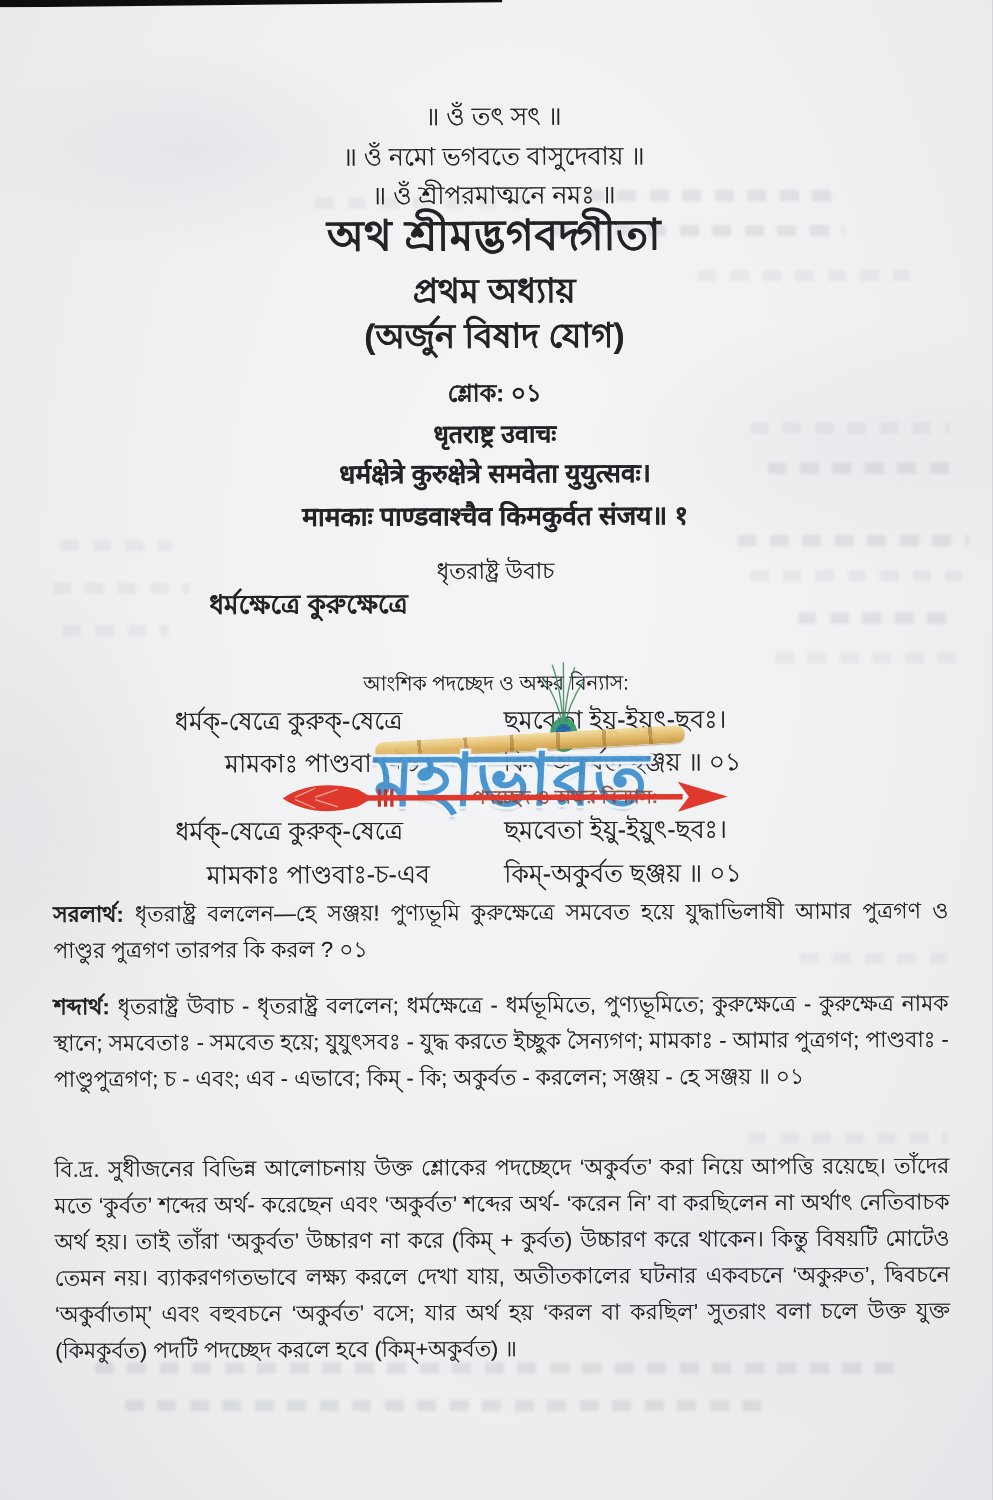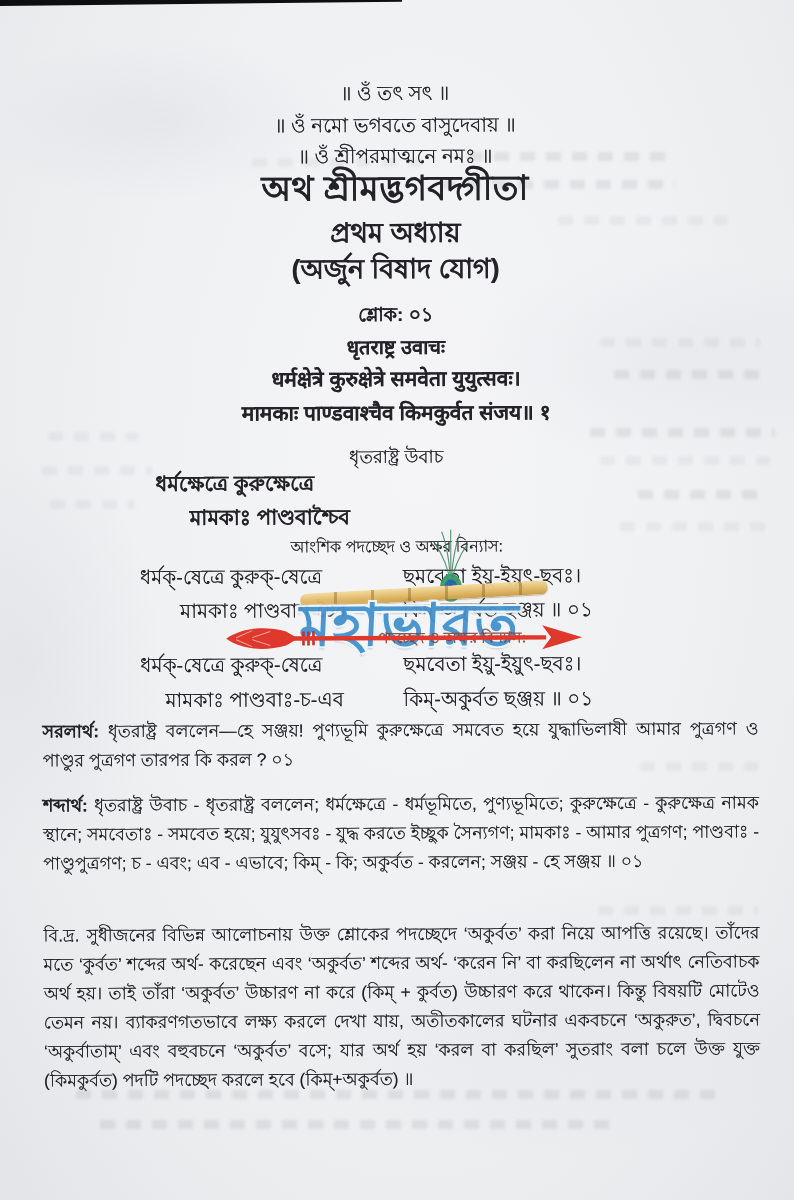--- a/index.html
+++ b/index.html
@@ -96,24 +96,23 @@
 
     <div class="line snum" style="top:300px">শ্লোক: ০১</div>
 
     <div class="line skt-sp" style="top:333px">धृतराष्ट्र उवाचः</div>
     <div class="line skt" style="top:364px">धर्मक्षेत्रे कुरुक्षेत्रे समवेता युयुत्सवः।</div>
     <div class="line skt" style="top:398px">मामकाः पाण्डवाश्चैव किमकुर्वत संजय॥ १</div>
 
     <div class="line bsp" style="top:443px">ধৃতরাষ্ট্র উবাচ</div>
 
     <div class="row" style="top:467px">
-      <span class="cell scell" style="left:156px">ধর্মক্ষেত্রে কুরুক্ষেত্রে</span>
+      <span class="cell scell" style="left:168px">ধর্মক্ষেত্রে কুরুক্ষেত্রে</span>
     </div>
     <div class="row" style="top:501px">
-      <span class="cell scell" style="left:190px">মামকাঃ পাণ্ডবাশ্চৈব</span>
     </div>
 
     <div class="line plabel" style="top:534px">আংশিক পদচ্ছেদ ও অক্ষর বিন্যাস:</div>
 
     <div class="row" style="top:561px">
       <span class="cell pcell" style="left:140px">ধর্মক্-ষেত্রে কুরুক্-ষেত্রে</span>
       <span class="cell pcell" style="left:403px">ছমবেতা ইয়ু-ইয়ুৎ-ছবঃ।</span>
     </div>
     <div class="row" style="top:595px">
       <span class="cell pcell" style="left:180px">মামকাঃ পাণ্ডবাশ্-চৈব</span>

